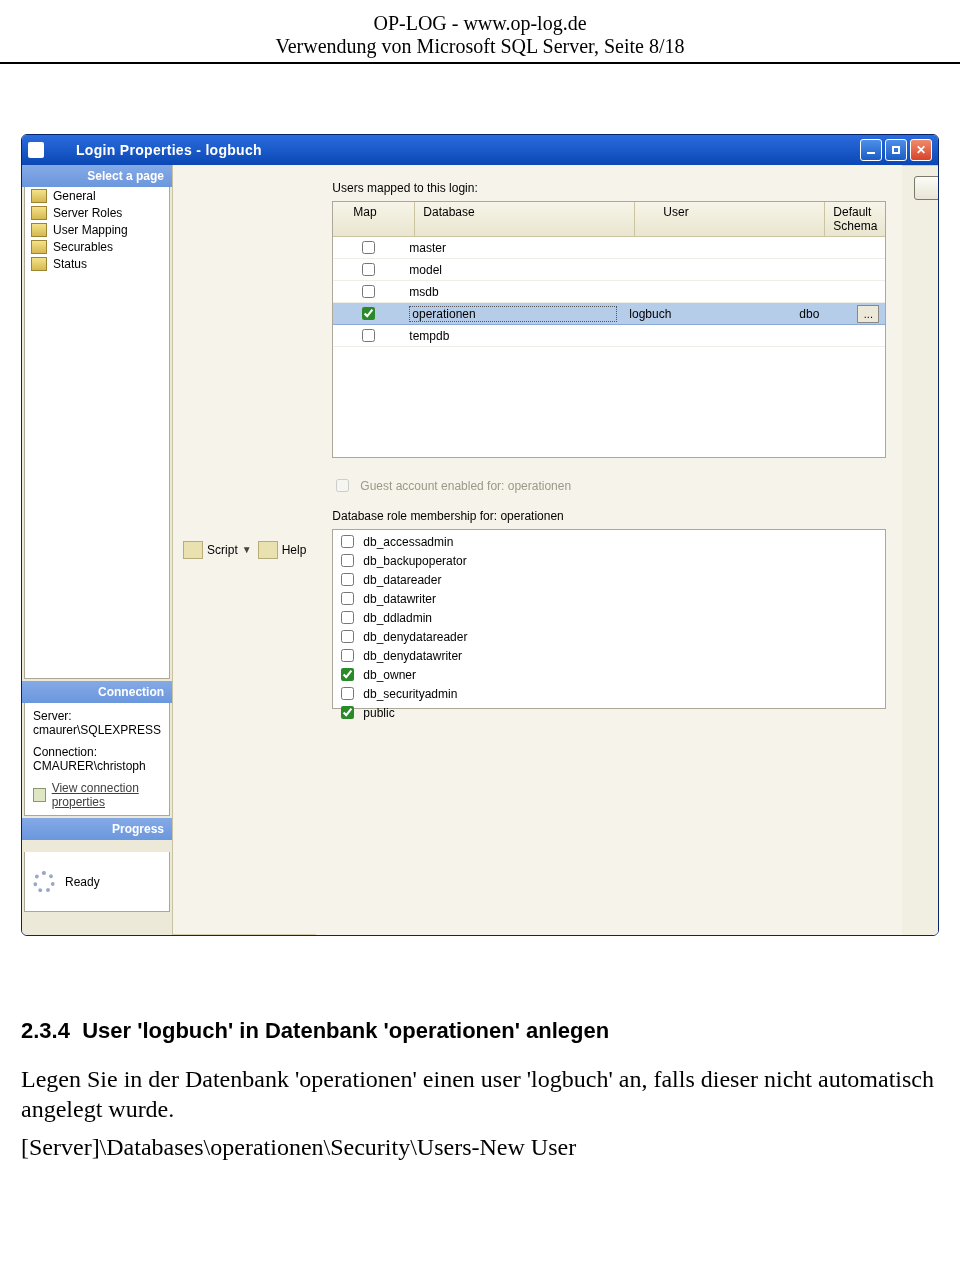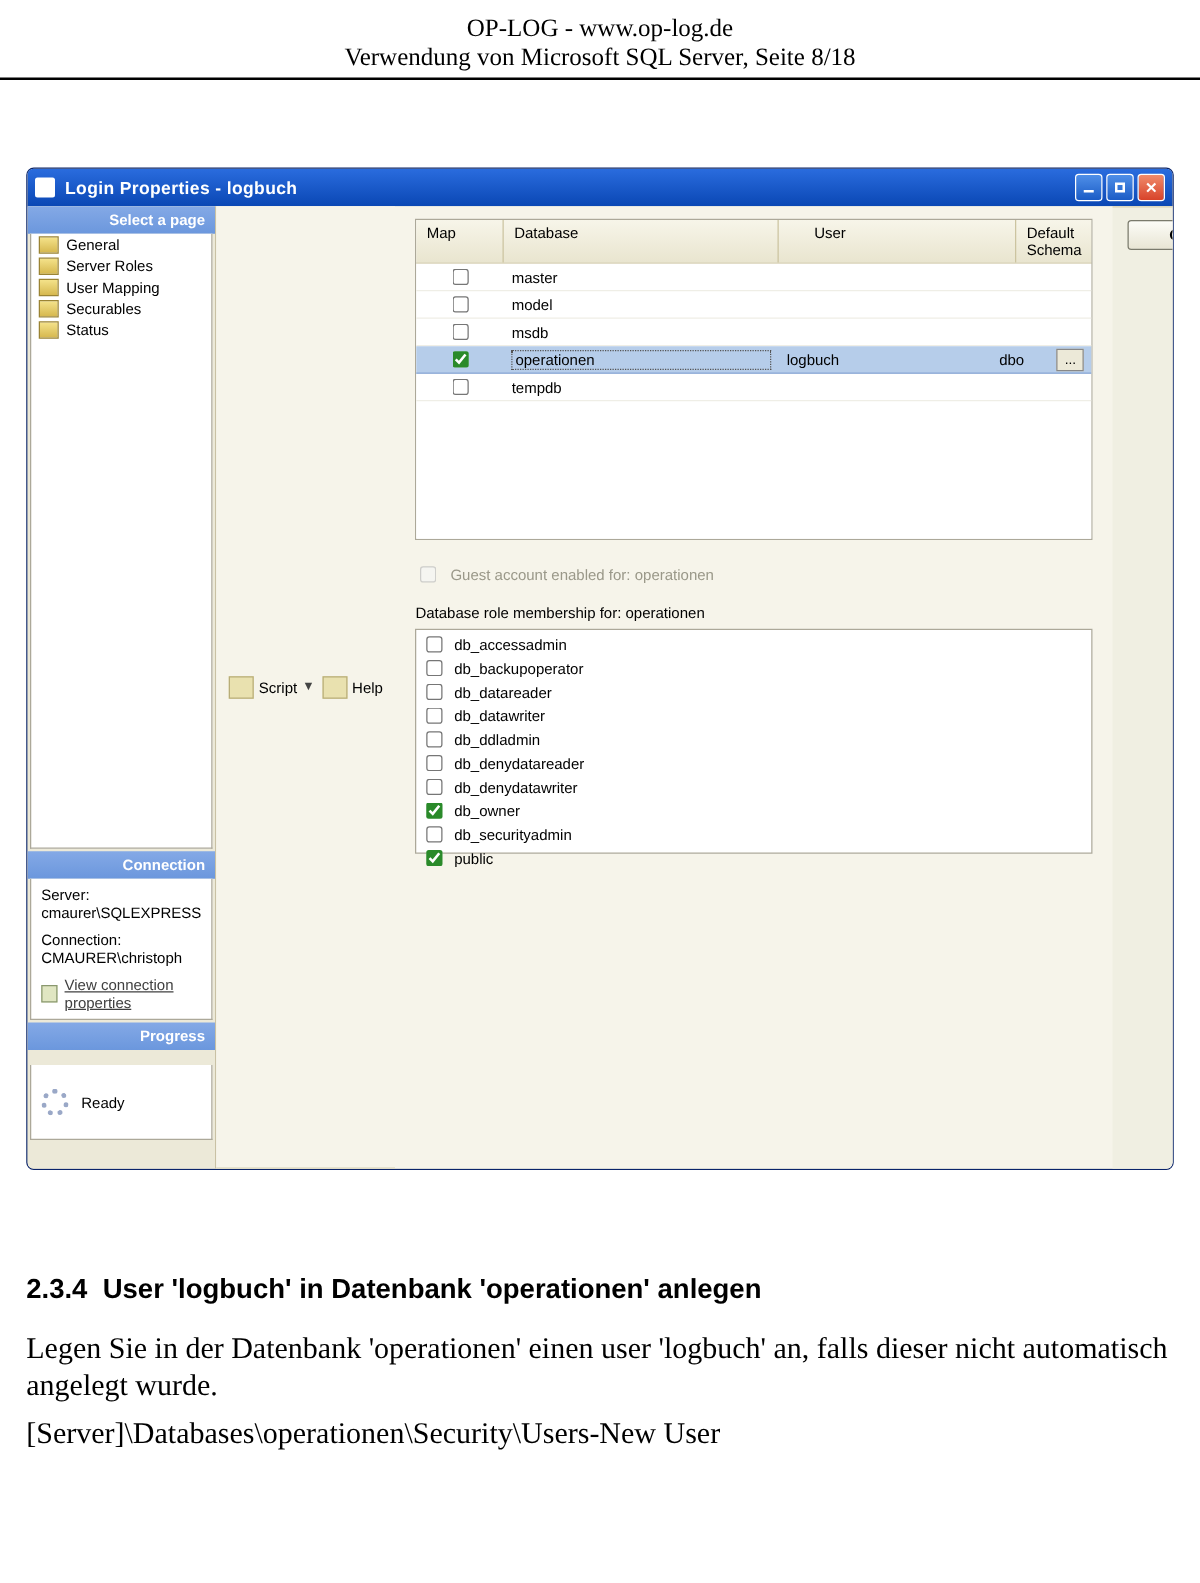--- a/index.html
+++ b/index.html
@@ -43,21 +43,21 @@
     color: #fff;
     font-weight: bold;
   }
   .titlebar .t-icon {
     width: 16px; height: 16px;
     background: #fff;
     margin-right: 8px;
     display: inline-block;
     border-radius: 2px;
   }
-  .titlebar .title-text { flex: 1; font-size: 14px; letter-spacing: 0.3px;}
+  .titlebar .title-text { flex: 1; font-size: 14px; letter-spacing: 0.3px; margin-left: 24px;}
   .titlebar .win-btn {
     width: 22px; height: 22px;
     margin-left: 3px;
     border: 1px solid #fff;
     display: flex;
     align-items: center;
     justify-content: center;
     font-size: 12px;
     font-weight: bold;
     color: #fff;
@@ -143,21 +143,21 @@
   }
   .grid-head {
     display: flex;
     background: linear-gradient(#f7f5e9,#e9e5cf);
     border-bottom: 1px solid #ccc4a0;
   }
   .grid-head .gh {
     padding: 3px 8px;
     border-right: 1px solid #ccc4a0;
   }
-  .gh.map { width: 70px; }
+  .gh.map { width: 70px; margin-left: 12px; }
   .gh.db  { width: 220px; }
   .gh.usr { width: 170px; margin-left: 20px; }
   .gh.sch { flex:1; border-right:none;}
   .grid-row {
     display: flex;
     align-items: center;
     height: 22px;
     border-bottom: 1px solid #efeee6;
     padding: 0;
   }
@@ -302,20 +302,21 @@
             <span>Script</span>
             <span class="arrow">▼</span>
           </div>
           <div class="tb-item">
             <span class="tico"></span>
             <span>Help</span>
           </div>
         </div>
 
         <div class="main-area">
+          <div class="section-lbl">Users mapped to this login:</div>
           <div class="grid">
             <div class="grid-head">
               <div class="gh map">Map</div>
               <div class="gh db">Database</div>
               <div class="gh usr">User</div>
               <div class="gh sch">Default Schema</div>
             </div>
             <div class="grid-rows-tall" id="grid-rows">
                 <div class="grid-row">
                   <div class="cell map">

